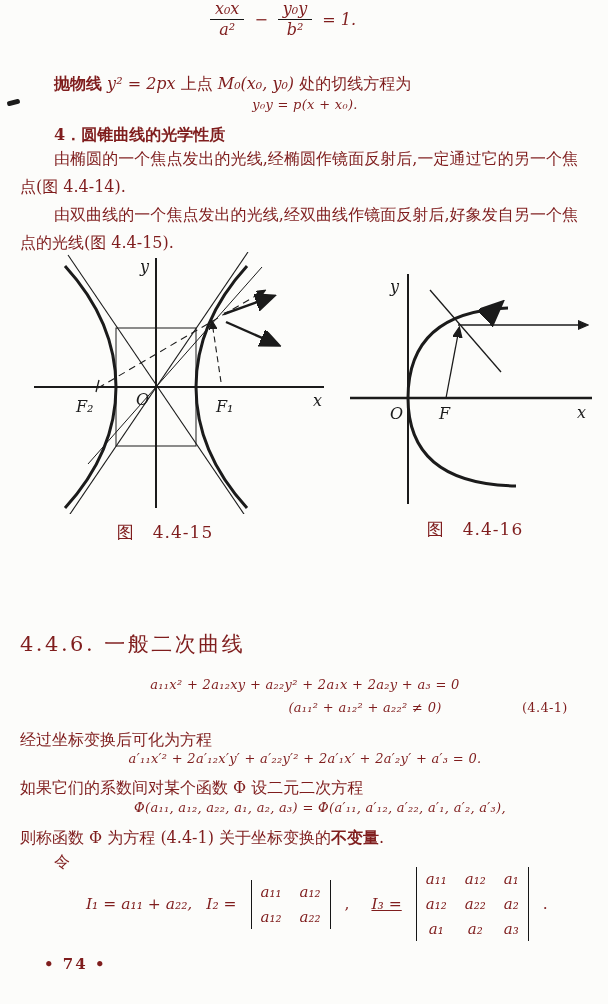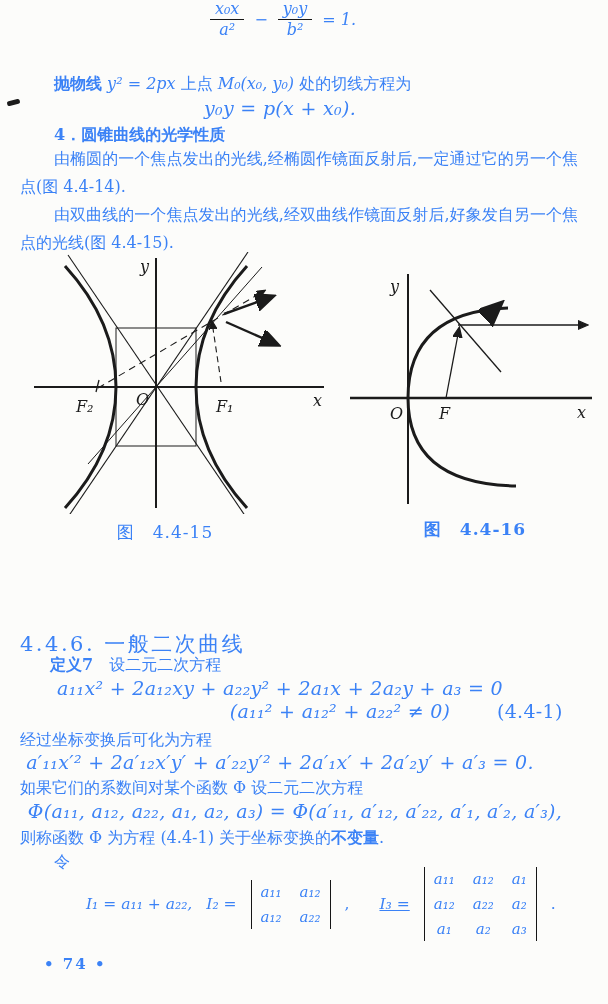--- a/index.html
+++ b/index.html
@@ -1,24 +1,24 @@
 <!DOCTYPE html>
 <html><head>
 <meta charset="utf-8">
 <style>
   html,body{margin:0;padding:0;background:#e8e8e4;}
   .page{position:relative;width:608px;height:1004px;background:#fcfcfa;
-        font-family:"DejaVu Serif","Liberation Serif",serif;color:#3b82f6;overflow:hidden;}
+        font-family:"DejaVu Serif","Liberation Serif",serif;color:#7f1d1d;overflow:hidden;}
   .abs{position:absolute;}
   .math{font-style:italic;}
   .b{font-weight:bold;}
   .ctr{text-align:center;}
   .body-text{font-size:16px;line-height:28px;}
   .para{font-size:16px;line-height:28px;text-indent:34px;text-align:justify;}
-  .eq{font-size:19px;font-style:italic;letter-spacing:.3px;}
+  .eq{font-size:13px;font-style:italic;letter-spacing:.3px;padding-left:25px;}
   
   .fracline{display:flex;justify-content:center;align-items:center;gap:10px;
             font-size:16px;font-style:italic;}
   .frac{display:inline-block;text-align:center;vertical-align:middle;line-height:1.15;}
   .frac .num{display:block;padding:0 5px 1px 5px;border-bottom:1.5px solid #161616;}
   .frac .den{display:block;padding:1px 5px 0 5px;}
   
   .invrow{display:flex;align-items:center;gap:14px;font-size:15.5px;}
   .det{display:inline-grid;column-gap:18px;row-gap:7px;padding:3px 9px;
        border-left:1.6px solid #161616;border-right:1.6px solid #161616;
@@ -108,28 +108,25 @@
     <line x1="112" y1="57" x2="240" y2="57" stroke-width="1.3" marker-end="url(#m16)"></line>
     <line x1="84" y1="22" x2="155" y2="104" stroke-width="1.3"></line>
     <line x1="140" y1="49" x2="153" y2="37" stroke-width="3" marker-end="url(#m16)"></line>
     <text x="44" y="24">y</text>
     <text x="231" y="150">x</text>
     <text x="44" y="151">O</text>
     <text x="93" y="151">F</text>
   </svg>
 
   <div class="abs caption ctr" style="left:30px;top:521px;width:270px;">图　4.4-15</div>
-  <div class="abs caption ctr" style="left:370px;top:518px;width:210px;font-weight:bold;">图　4.4-16</div>
+  <div class="abs caption ctr" style="left:370px;top:518px;width:210px;">图　4.4-16</div>
 
 
   <div class="abs h2" style="left:20px;top:610px;margin-top:20px;">4.4.6. 一般二次曲线</div>
 
-  <div class="abs body-text" style="left:50px;top:651px;">
-    <span class="b">定义7</span><span>　设二元二次方程</span>
-  </div>
 
   <div class="abs eq ctr" style="left:0;top:677px;width:560px;">a₁₁x² + 2a₁₂xy + a₂₂y² + 2a₁x + 2a₂y + a₃ = 0</div>
   <div class="abs eq ctr" style="left:60px;top:700px;width:560px;">(a₁₁² + a₁₂² + a₂₂² ≠ 0)</div>
   <div class="abs eq" style="left:497px;top:700px;font-style:normal;">(4.4-1)</div>
 
   <div class="abs body-text" style="left:20px;top:726px;">经过坐标变换后可化为方程</div>
   <div class="abs eq ctr" style="left:0;top:751px;width:560px;">a′₁₁x′² + 2a′₁₂x′y′ + a′₂₂y′² + 2a′₁x′ + 2a′₂y′ + a′₃ = 0.</div>
 
   <div class="abs body-text" style="left:20px;top:774px;">如果它们的系数间对某个函数 Φ 设二元二次方程</div>
   <div class="abs eq ctr" style="left:0;top:800px;width:590px;">Φ(a₁₁, a₁₂, a₂₂, a₁, a₂, a₃) = Φ(a′₁₁, a′₁₂, a′₂₂, a′₁, a′₂, a′₃),</div>
@@ -143,21 +140,21 @@
   <div class="abs invrow" style="left:86px;top:858px;width:510px;height:92px;">
     <span class="math">I₁ = a₁₁ + a₂₂,</span>
     <span class="math" style="">I₂ =</span>
     <span class="det c2">
       <span>a₁₁</span>
       <span>a₁₂</span>
       <span>a₁₂</span>
       <span>a₂₂</span>
     </span>
     <span>,</span>
-    <span class="math" style="margin-left:16px;text-decoration:underline;">I₃ =</span>
+    <span class="math" style="margin-left:8px;text-decoration:underline;">I₃ =</span>
     <span class="det c3">
       <span>a₁₁</span>
       <span>a₁₂</span>
       <span>a₁</span>
       <span>a₁₂</span>
       <span>a₂₂</span>
       <span>a₂</span>
       <span>a₁</span>
       <span>a₂</span>
       <span>a₃</span>

